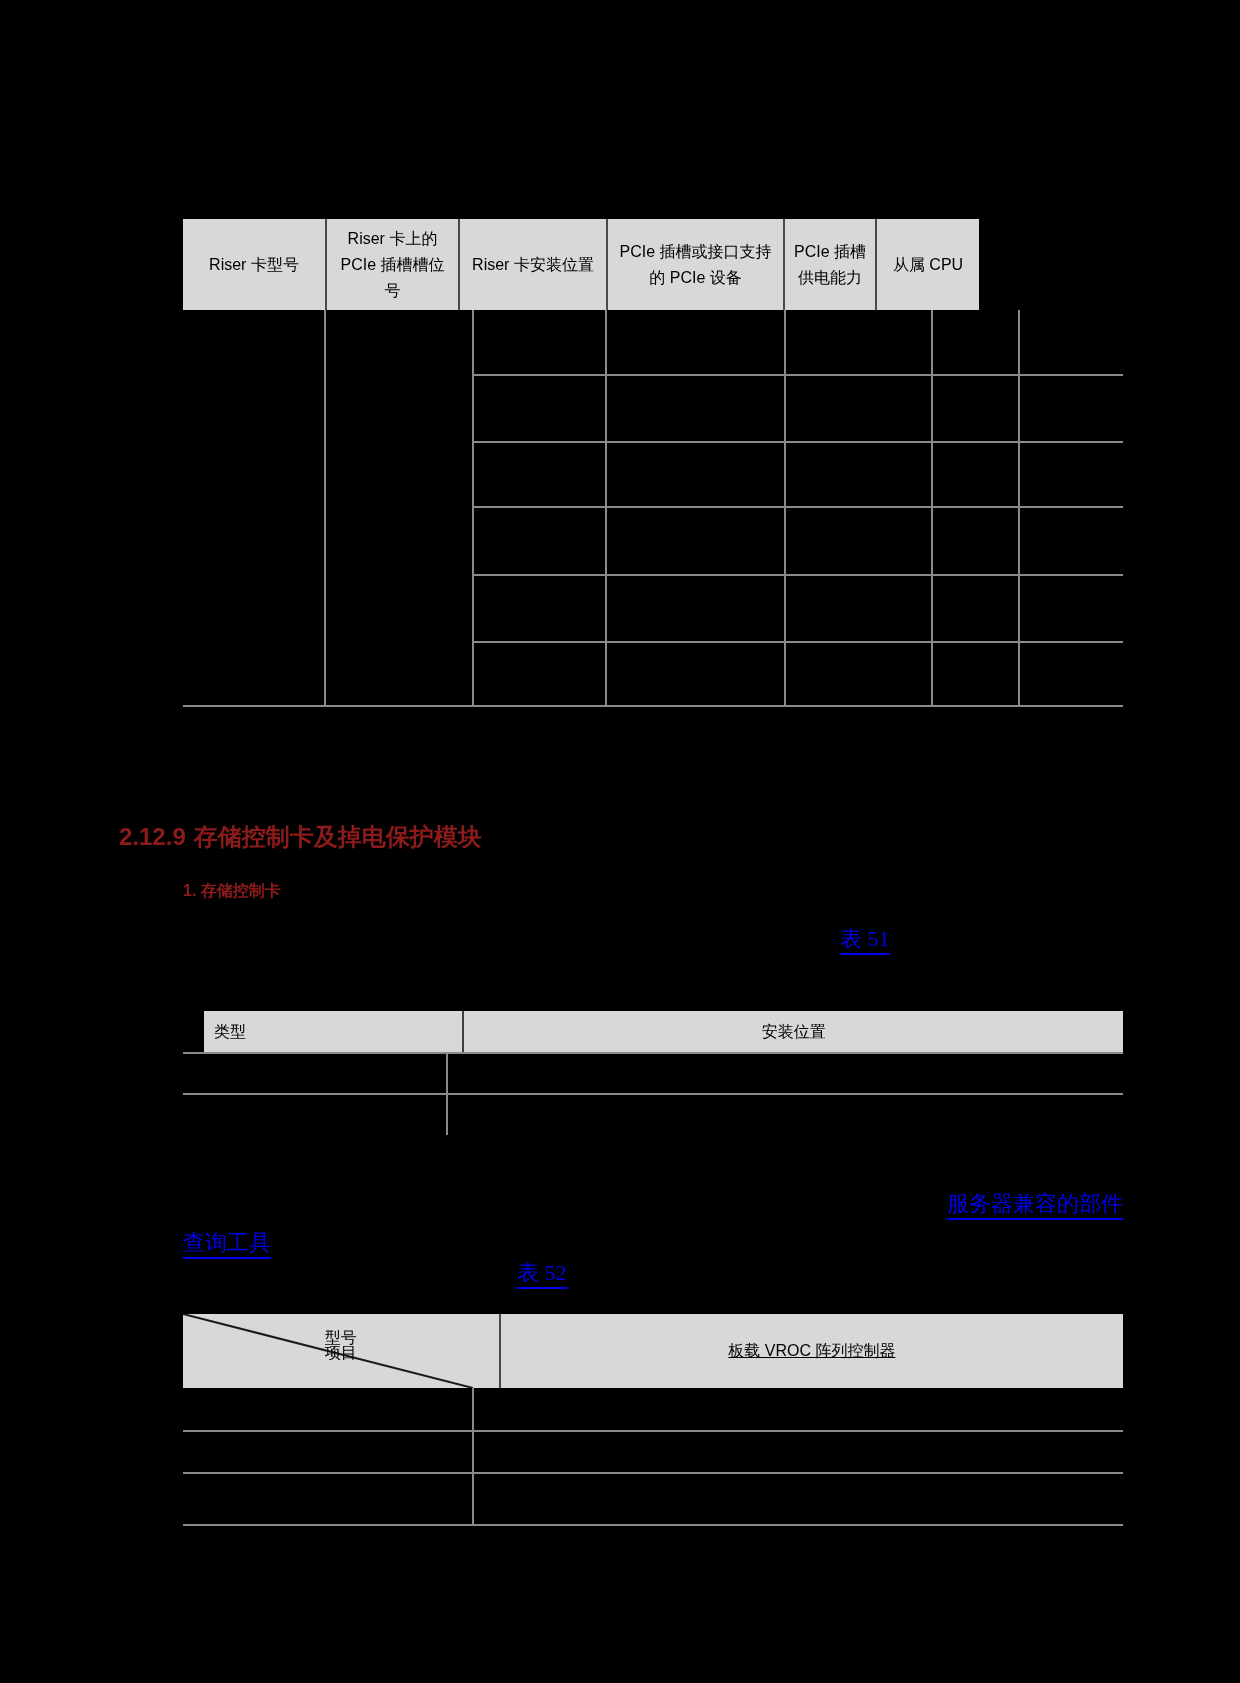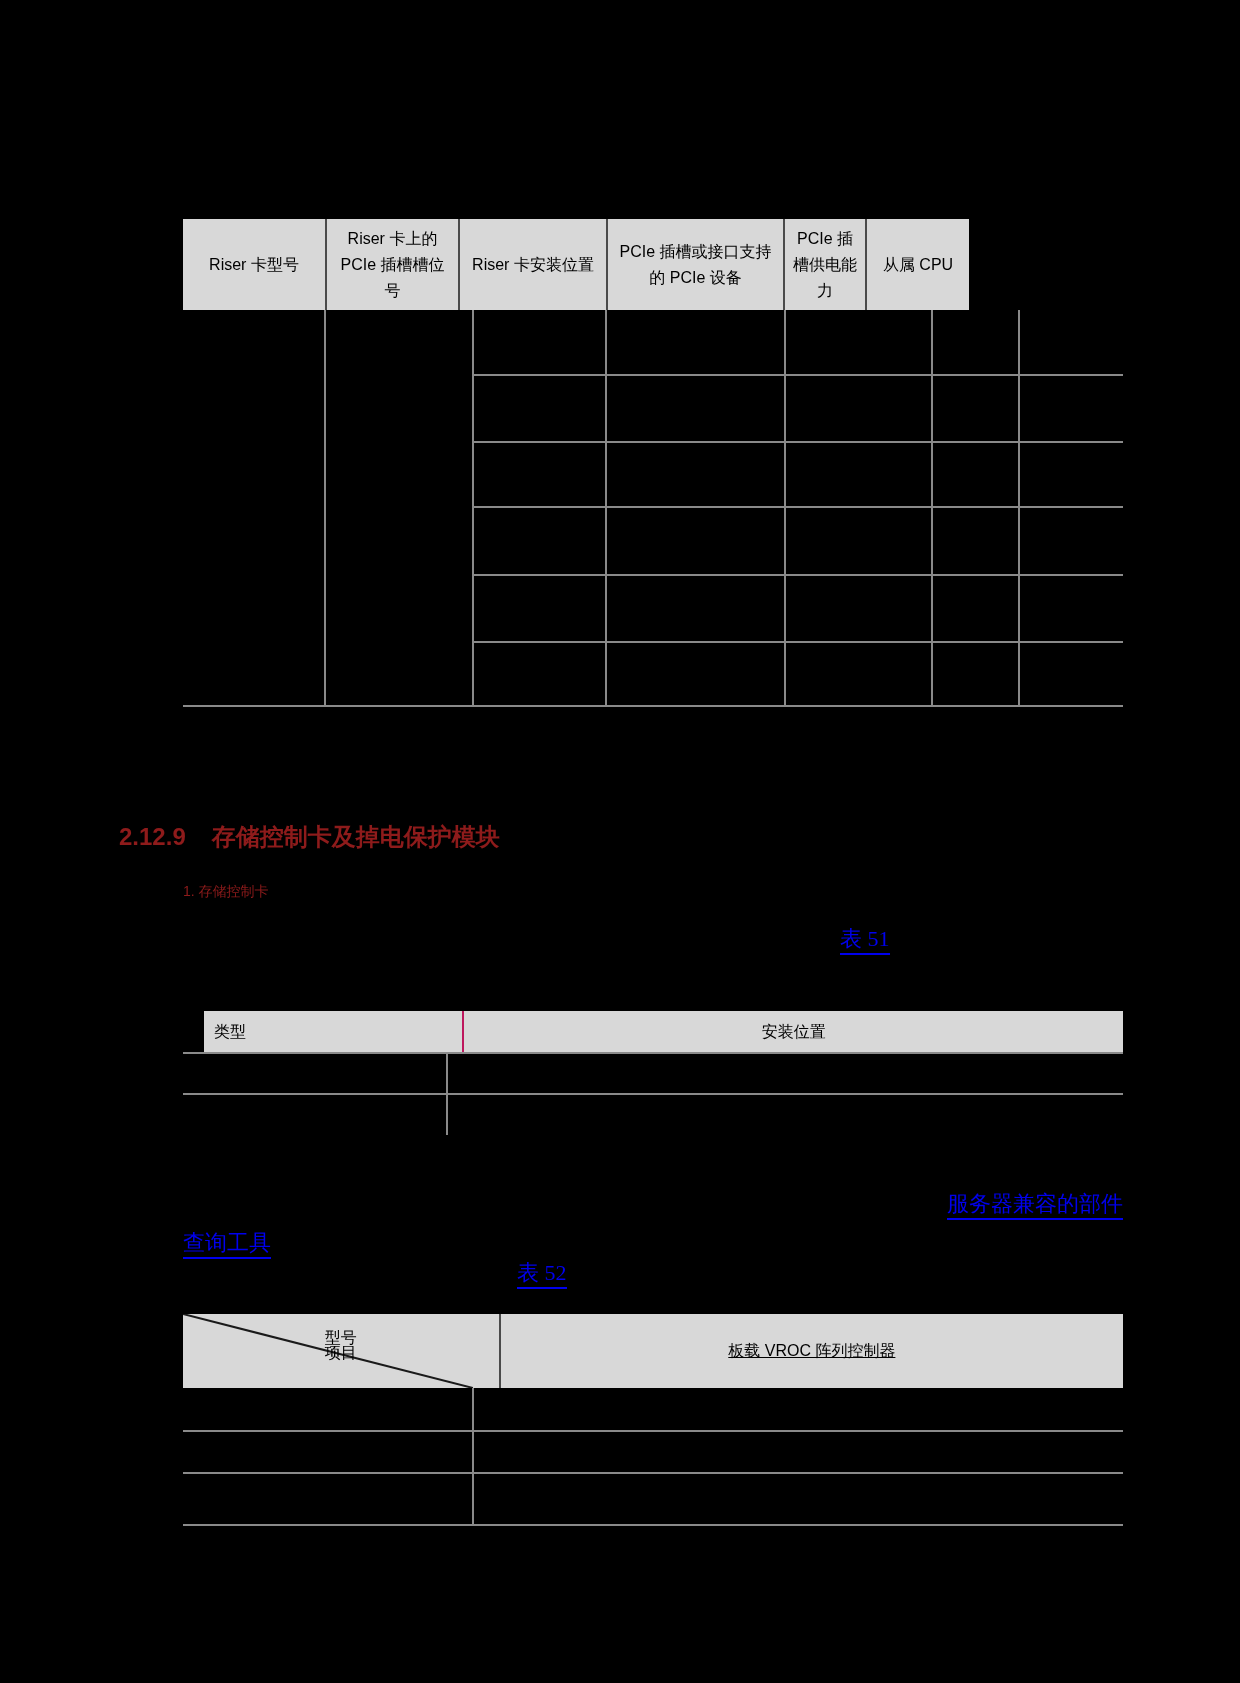--- a/index.html
+++ b/index.html
@@ -20,47 +20,47 @@
     text-align:center;padding:0 6px;}
   .hcell.bl{border-left:2px solid var(--header-divider);}
   .line{position:absolute;background:var(--grid-line);}
   .vl{width:2px;}
   .hl{height:2px;}
 
   
   .t1{left:183px;top:219px;width:940px;height:488px;}
   .t1 .hdr{height:91px;}
   .t1 .w0{width:142px}.t1 .w1{width:148px}.t1 .w2{width:133px}
-  .t1 .w3{width:179px}.t1 .w4{width:177px}.t1 .w5{width:82px}.t1 .w6{width:104px}
+  .t1 .w3{width:179px}.t1 .w4{width:177px}.t1 .w5{width:92px}.t1 .w6{width:104px}
   .t1-body{position:absolute;left:0;top:91px;width:940px;height:397px;}
   .t1-body .vl{top:0;height:397px;}
   .t1-body .hl{left:289px;width:651px;}
 
   
   .sec-heading{position:absolute;left:119px;top:820px;color:var(--heading-red);
     font-size:24px;font-weight:bold;line-height:34px;white-space:nowrap;}
-  .sec-heading .num{margin-right:26px;}
+  .sec-heading .num{margin-right:8px;}
   .sub-heading{position:absolute;left:183px;top:877px;color:var(--heading-red);
-    font-size:14px;font-weight:normal;line-height:28px;white-space:nowrap;}
+    font-size:16px;font-weight:bold;line-height:28px;white-space:nowrap;}
 
   
   .doclink{position:absolute;color:var(--link-blue);
     font-family:"Liberation Serif","DejaVu Serif",serif;font-size:22px;
     line-height:26px;white-space:nowrap;text-decoration:none;
     border-bottom:2px solid var(--link-blue);padding-bottom:1px;cursor:pointer;}
   .lk51{left:840px;top:926px;}
   .lk52{left:517px;top:1260px;}
   .lkcompat1{left:947px;top:1191px;}
   .lkcompat2{left:183px;top:1230px;}
 
   
   .t2{left:183px;top:1011px;width:940px;height:124px;}
   .t2 .hdr{height:41px;padding-left:21px;}
   .t2 .c0{width:264px;justify-content:flex-start;padding-left:10px;text-align:left;}
-  .t2 .c1{width:676px;border-left:2px solid #be185d;}
+  .t2 .c1{width:676px;border-left:2px solid #404040;}
   .t2 .hl{left:0;width:940px;}
   .t2 .stub{left:263px;top:41px;height:83px;}
 
   
   .t3{left:183px;top:1314px;width:940px;height:212px;}
   .t3 .hdr{height:74px;}
   .t3 .c0{width:328px;position:relative;padding:12px;}
   .t3 .c1{width:650px;border-left:2px solid var(--header-divider);text-decoration:underline;}
   .t3 .diag{position:absolute;left:0;top:0;}
   .t3 .corner-top,.t3 .corner-bottom{position:absolute;left:0;width:100%;

